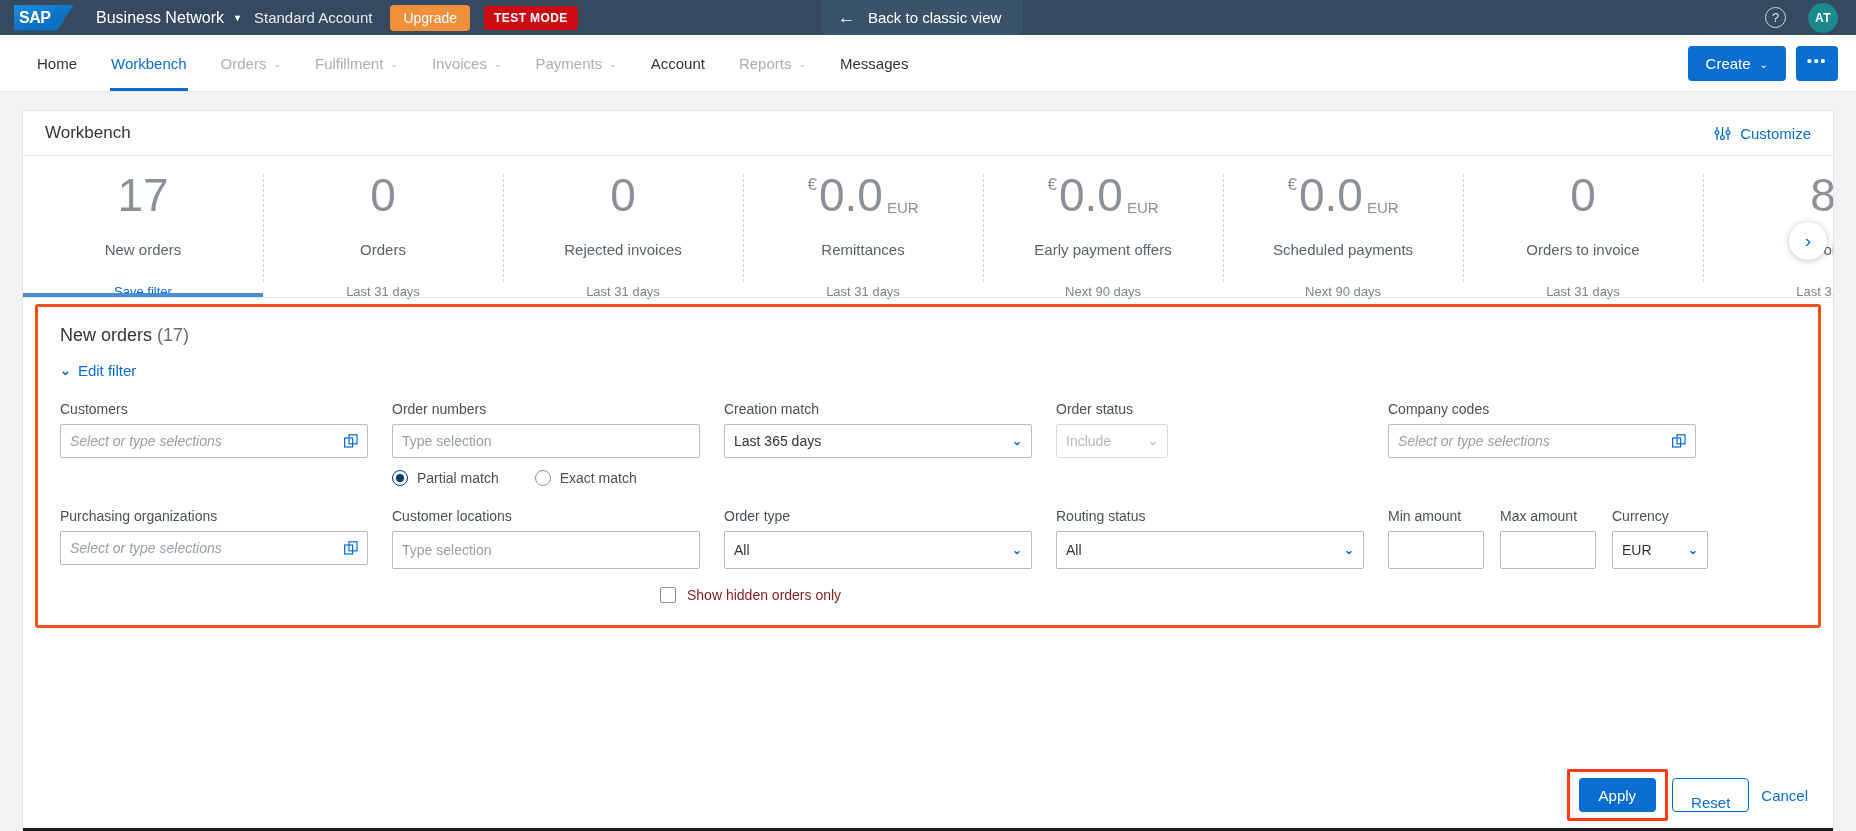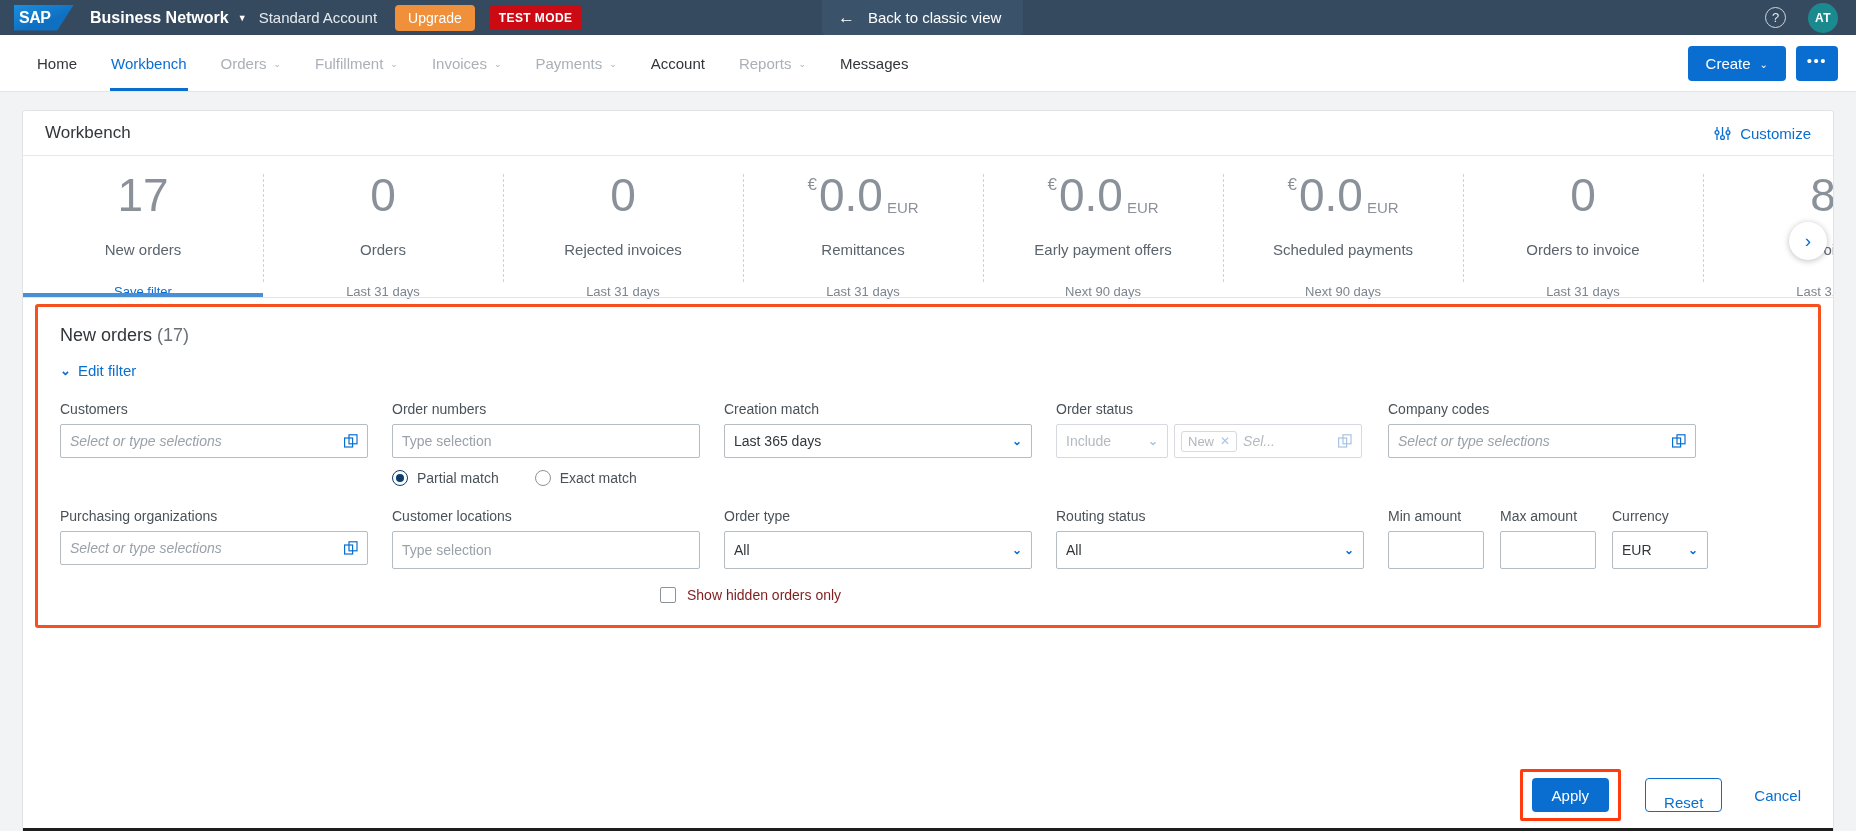--- a/index.html
+++ b/index.html
@@ -22,21 +22,21 @@
   .sap-logo{
     width:60px;height:26px;position:relative;display:block;
     background:linear-gradient(160deg,#1a8fe0 0%,#0f6fc0 60%,#0f6fc0 100%);
     clip-path:polygon(0 0,100% 0,72% 100%,0 100%);
     display:flex;align-items:center;justify-content:flex-start;
   }
   .sap-logo span{
     color:#fff;font-weight:bold;font-size:16px;letter-spacing:-0.5px;
     padding-left:5px;font-family:"Liberation Sans",sans-serif;
   }
-  .brand-name{color:#fff;font-weight:bold;font-size:16px;margin-left:16px;}
+  .brand-name{color:#fff;font-weight:normal;font-size:16px;margin-left:22px;}
   .brand-caret{
     margin-left:9px;color:#fff;font-size:9px;
   }
   .acct-type{color:#e6eaee;font-size:15px;margin-left:12px;font-weight:400;}
   .upgrade-btn{
     margin-left:18px;background:#f0903a;color:#fff;border:none;border-radius:4px;
     font-size:14px;padding:5px 13px;font-family:"Liberation Sans",sans-serif;cursor:pointer;
   }
   .testmode{
     margin-left:14px;background:#cc0a14;color:#fff;border-radius:3px;
@@ -187,21 +187,21 @@
     display:inline-flex;align-items:center;gap:6px;border:1px solid #d6dade;border-radius:3px;
     padding:2px 6px;font-size:13px;color:#b0b7bd;margin-right:6px;
   }
   .token .x{font-size:12px;color:#aac4e0;cursor:pointer;}
 
   .check-row{display:flex;align-items:center;gap:11px;margin-top:18px;margin-left:600px;}
   .cbox{width:16px;height:16px;border:1.4px solid #8b939a;border-radius:2px;background:#fff;}
   .check-lbl{font-size:14px;color:#7f1d1d;}
 
   .actions{
-    position:absolute;right:24px;bottom:16px;display:flex;align-items:center;gap:24px;
+    position:absolute;right:17px;bottom:16px;display:flex;align-items:center;gap:4px;
   }
   .apply-hl{border:3px solid #ff3b0f;border-radius:2px;padding:6px 9px;}
   .btn-apply{
     background:#0a6ed1;color:#fff;border:none;border-radius:4px;height:34px;padding:0 20px;
     font-size:15px;font-family:"Liberation Sans",sans-serif;cursor:pointer;
   }
   .btn-reset{
     background:#fff;color:#0a6ed1;border:1px solid #0a6ed1;border-radius:4px;height:34px;
     padding:15px 18px;font-size:15px;font-family:"Liberation Sans",sans-serif;cursor:pointer;
   }
@@ -438,35 +438,20 @@
             </div>
           </div>
 
           <div class="fld" style="width:308px">
             <div class="fld-label">Order status</div>
             <div style="display:flex;gap:6px;">
               <div class="inp disabled" style="width:112px">
                 <span class="val">Include</span>
                 <span class="caret">⌄</span>
               </div>
-              <div class="inp disabled" style="width:188px;padding-left:6px;">
-                <span class="token">
-                  <span>New</span>
-                  <span class="x">✕</span>
-                </span>
-                <span class="ph">Sel...</span>
-                <span class="extico">
-                  <svg width="14" height="14" viewBox="0 0 14 14">
-                      <g stroke="#aac4e0" stroke-width="1.2" fill="none">
-                    <rect x="0.6" y="4" width="8" height="9"></rect>
-                        <rect x="5" y="0.8" width="8" height="9"></rect>
-                      </g>
-                    </svg>
-                </span>
-              </div>
             </div>
           </div>
 
           <div class="fld" style="width:308px">
             <div class="fld-label">Company codes</div>
             <div class="inp">
               <span class="ph">Select or type selections</span>
               <span class="extico">
                 <svg width="14" height="14" viewBox="0 0 14 14">
                     <g stroke="#0a6ed1" stroke-width="1.2" fill="none">

